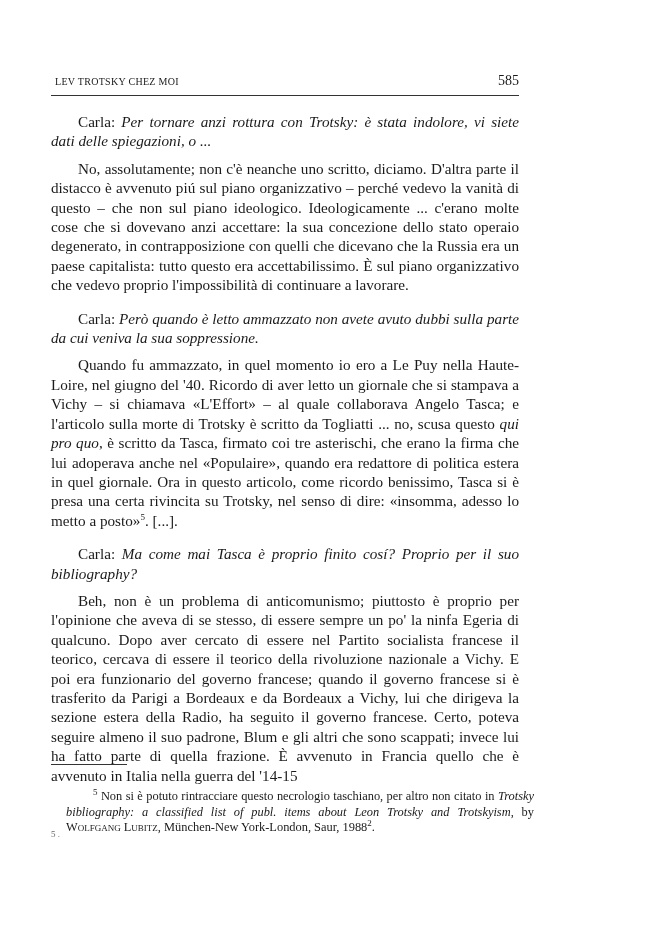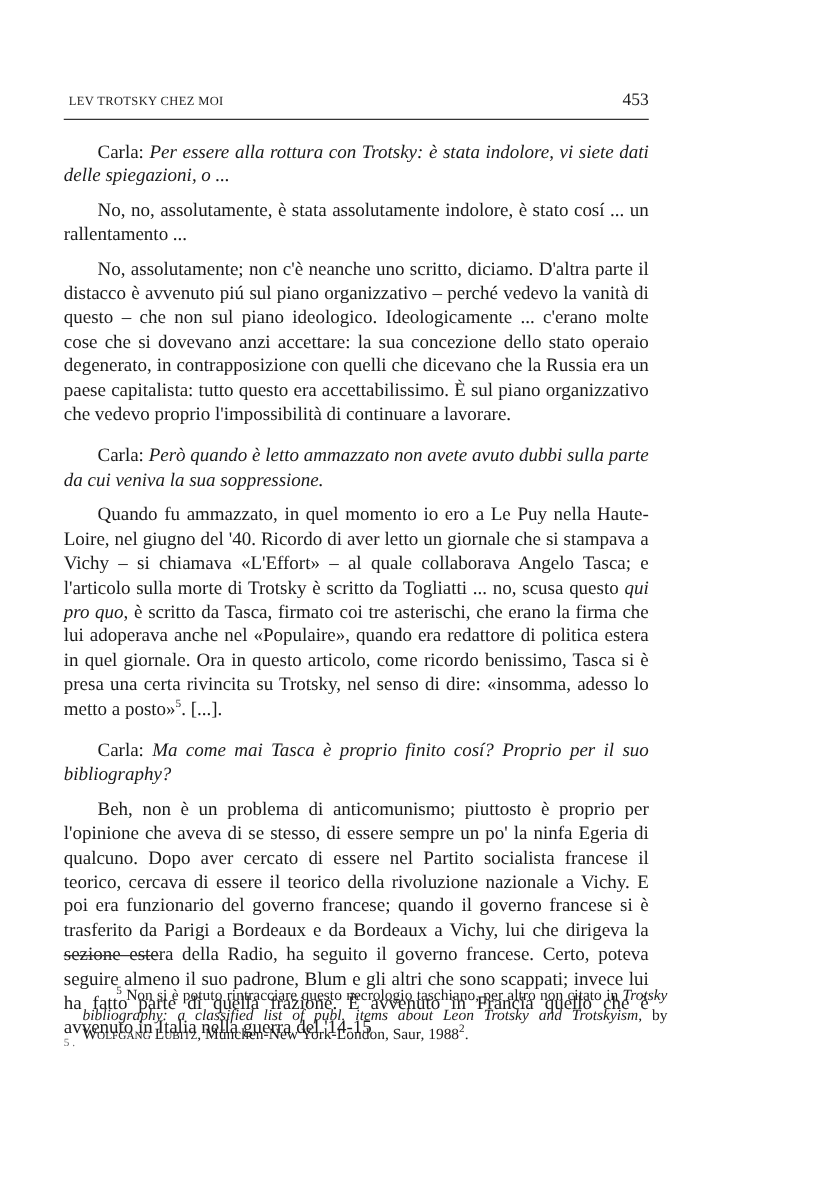--- a/index.html
+++ b/index.html
@@ -23,28 +23,27 @@
   .sc { font-variant:small-caps; }
   .stray { position:absolute; top:829px; left:0; font-size:9px; color:#666; }
 </style>
 </head>
 <body>
 
 <div class="page">
 
   <div class="running-head">
     <span class="running-title">LEV TROTSKY CHEZ MOI</span>
-    <span class="page-number">453</span>
+    <span class="page-number">585</span>
   </div>
 
   <div class="text">
 
-    <p class="p q"><span>Carla: </span><span class="i">Per essere alla rottura con Trotsky: è stata indolore, vi siete dati delle spiegazioni, o ...</span></p>
+    <p class="p q"><span>Carla: </span><span class="i">Per tornare anzi rottura con Trotsky: è stata indolore, vi siete dati delle spiegazioni, o ...</span></p>
 
-    <p class="p a">No, no, assolutamente, è stata assolutamente indolore, è stato cosí ... un rallentamento ...</p>
 
 
     <p class="p a">No, assolutamente; non c'è neanche uno scritto, diciamo. D'altra parte il distacco è avvenuto piú sul piano organizzativo – perché vedevo la vanità di questo – che non sul piano ideologico. Ideologicamente ... c'erano molte cose che si dovevano anzi accettare: la sua concezione dello stato operaio degenerato, in contrapposizione con quelli che dicevano che la Russia era un paese capitalista: tutto questo era accettabilissimo. È sul piano organizzativo che vedevo proprio l'impossibilità di continuare a lavorare.</p>
 
     <p class="p q sec"><span>Carla: </span><span class="i">Però quando è letto ammazzato non avete avuto dubbi sulla parte da cui veniva la sua soppressione.</span></p>
 
     <p class="p a"><span>Quando fu ammazzato, in quel momento io ero a Le Puy nella Haute-Loire, nel giugno del '40. Ricordo di aver letto un giornale che si stampava a Vichy – si chiamava «L'Effort» – al quale collaborava Angelo Tasca; e l'articolo sulla morte di Trotsky è scritto da Togliatti ... no, scusa questo </span><span class="i">qui pro quo</span><span>, è scritto da Tasca, firmato coi tre asterischi, che erano la firma che lui adoperava anche nel «Populaire», quando era redattore di politica estera in quel giornale. Ora in questo articolo, come ricordo benissimo, Tasca si è presa una certa rivincita su Trotsky, nel senso di dire: «insomma, adesso lo metto a posto»</span><span class="sup">5</span><span>. [...].</span></p>
 
     <p class="p q sec"><span>Carla: </span><span class="i">Ma come mai Tasca è proprio finito cosí? Proprio per il suo bibliography?</span></p>
 

